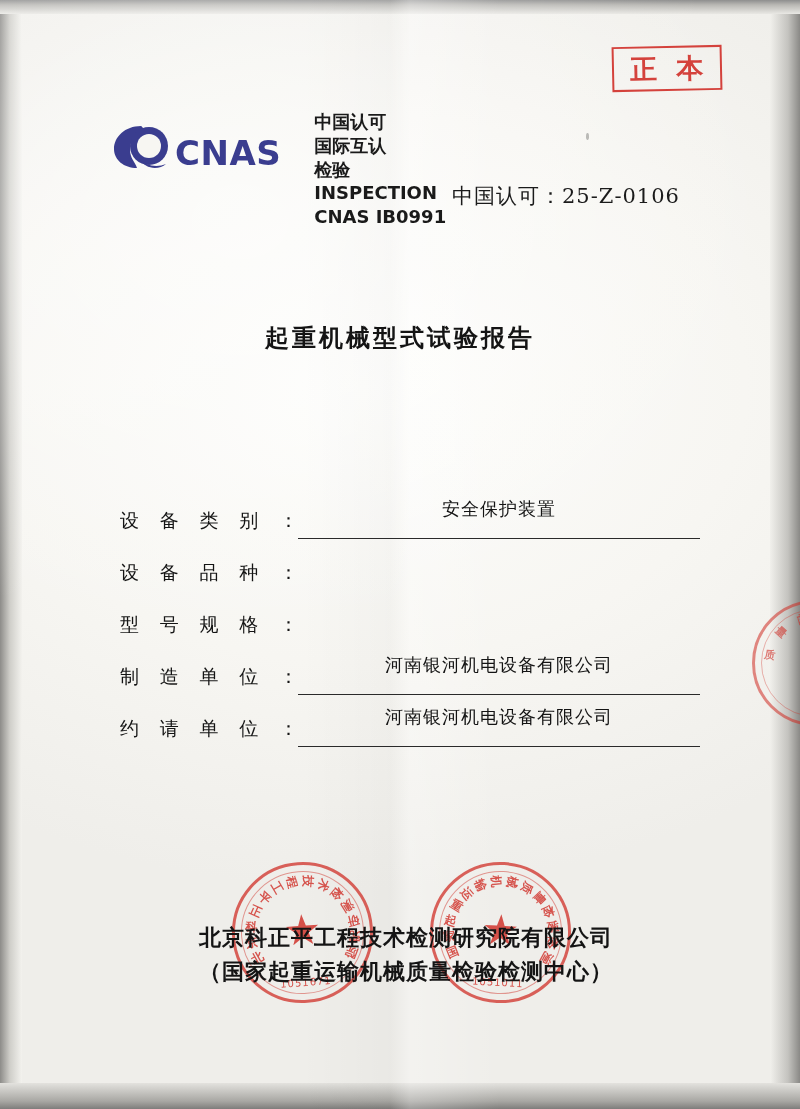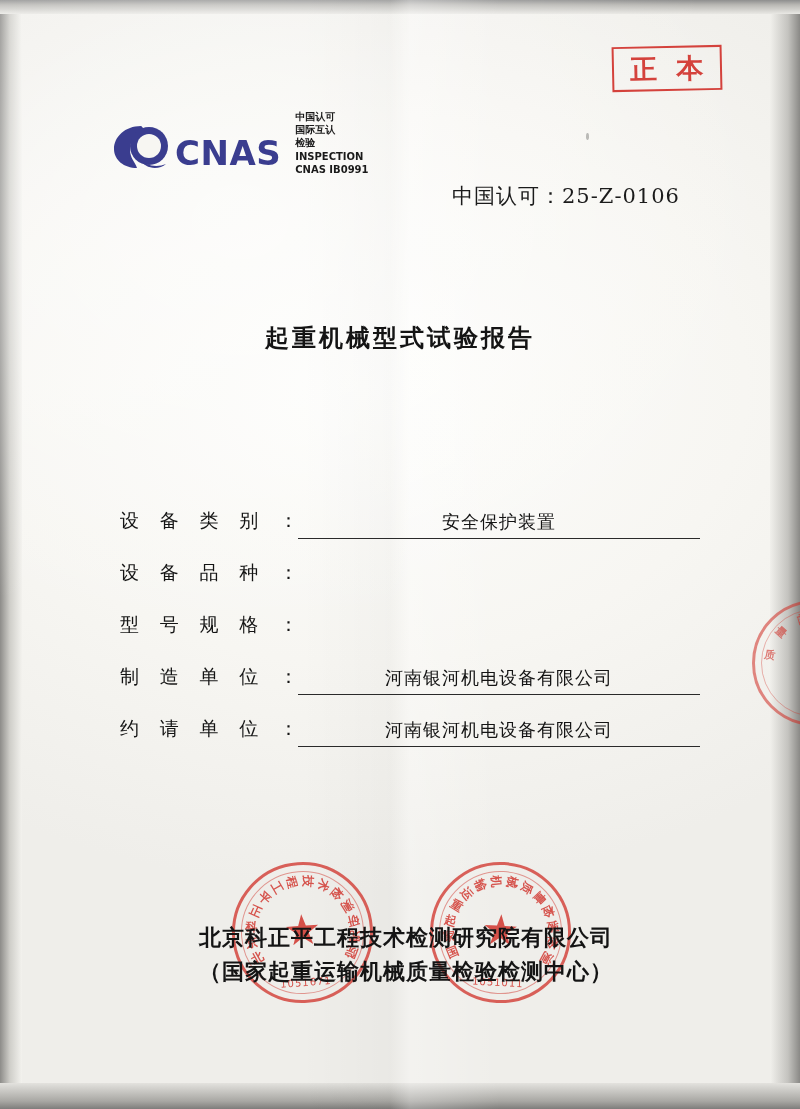--- a/index.html
+++ b/index.html
@@ -97,24 +97,24 @@
     font-family: "DejaVu Sans", "Liberation Sans", sans-serif;
     font-weight: bold;
     font-size: 34px;
     color: #3a3d8f;
     letter-spacing: 0.5px;
     line-height: 1;
     margin-top: 14px;
     margin-left: 2px;
   }
   .cnas-info {
-    margin-left: 14px;
+    margin-left: 33px;
     margin-top: 0px;
     font-family: "DejaVu Sans", "Liberation Sans", sans-serif;
-    font-size: 10px;
+    font-size: 18px;
     color: #1a1a1a;
     line-height: 1.32;
     font-weight: bold;
   }
   .cnas-info div { white-space: nowrap; }
 
   .report-no {
     position: absolute;
     left: 452px;
     top: 182px;
@@ -160,21 +160,21 @@
     flex: none;
   }
   .field-label span.chr { display: inline-block; }
   .field-value {
     flex: 1;
     border-bottom: 1.6px solid #2a2a2a;
     text-align: center;
     font-family: "DejaVu Serif", "Liberation Serif", serif;
     font-size: 18px;
     color: #141414;
-    padding-bottom: 4px;
+    padding-bottom: 17px;
     letter-spacing: 1px;
   }
 
   
   .footer {
     position: absolute;
     left: 0; right: 0;
     top: 920px;
     text-align: center;
     font-family: "DejaVu Serif", "Liberation Serif", serif;

